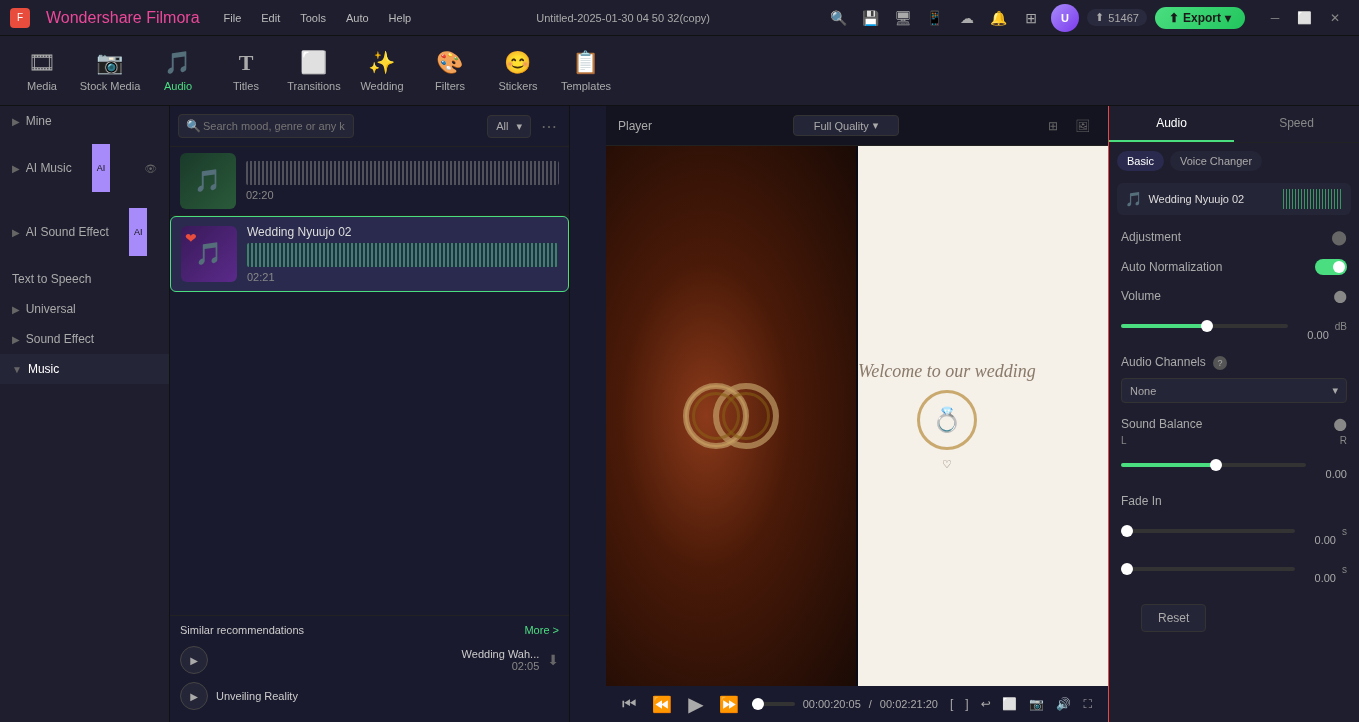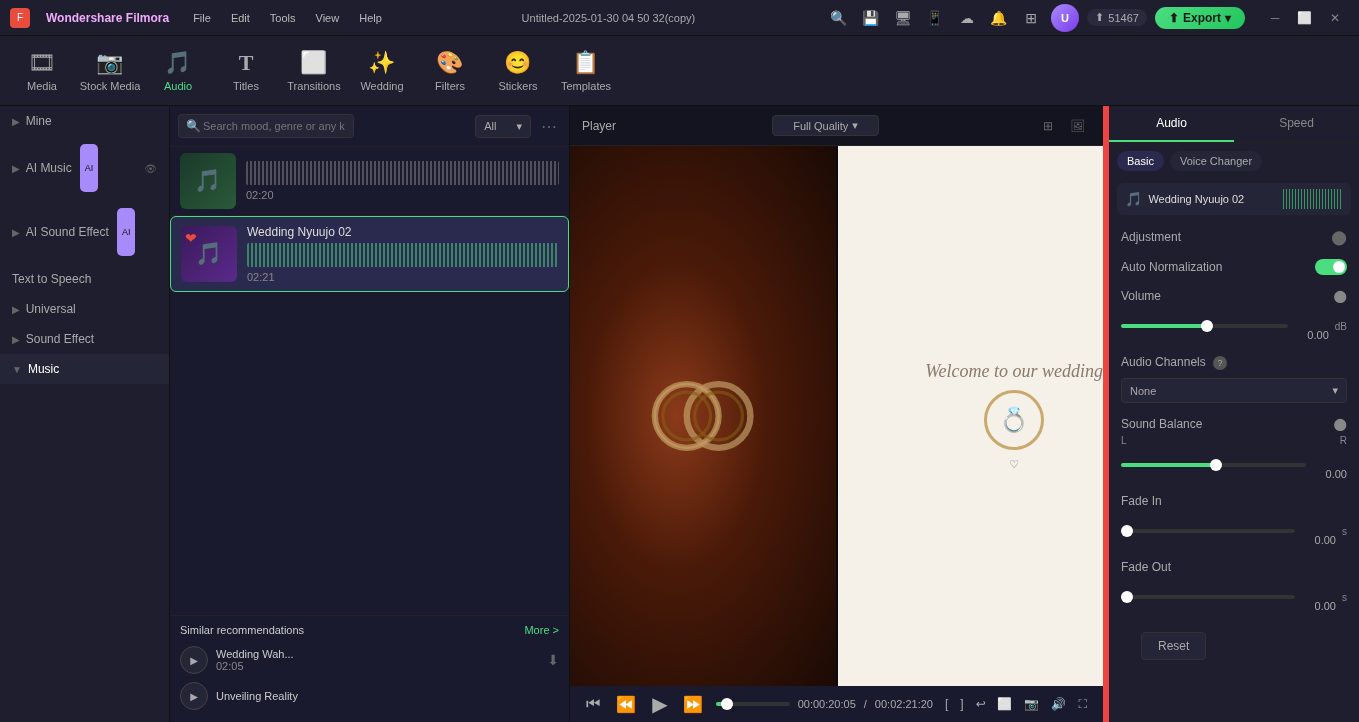--- a/index.html
+++ b/index.html
@@ -1,21 +1,21 @@
 <!DOCTYPE html>
 <html><head>
   <meta charset="utf-8">
   <style>
     * { box-sizing: border-box; margin: 0; padding: 0; }
     body { background: #1a1a2e; color: #ccc; font-family: 'Segoe UI', sans-serif; font-size: 12px; width: 1359px; height: 722px; overflow: hidden; }
 
     
     .title-bar { display: flex; align-items: center; background: #1e1e2e; height: 36px; padding: 0 10px; gap: 16px; border-bottom: 1px solid #111; }
     .title-bar .app-icon { width: 20px; height: 20px; background: #e74c3c; border-radius: 4px; display: flex; align-items: center; justify-content: center; font-size: 10px; color: white; flex-shrink: 0; }
-    .title-bar .app-name { color: #f0abfc; font-size: 12px; font-weight: 700; }
+    .title-bar .app-name { color: #ec4899; font-size: 16px; font-weight: 400; }
     .menu-items { display: flex; gap: 4px; }
     .menu-item { color: #bbb; font-size: 11px; padding: 2px 8px; cursor: pointer; border-radius: 3px; }
     .title-center { flex: 1; text-align: center; color: #aaa; font-size: 11px; }
     .title-bar-right { display: flex; align-items: center; gap: 8px; }
     .icon-btn { width: 24px; height: 24px; display: flex; align-items: center; justify-content: center; color: #aaa; cursor: pointer; font-size: 14px; }
     .user-badge { background: #2a2a3e; border-radius: 12px; padding: 2px 8px; font-size: 11px; color: #aaa; display: flex; align-items: center; gap: 4px; }
     .export-btn { background: linear-gradient(135deg, #4ade80, #22c55e); color: #1a1a1a; border: none; border-radius: 16px; padding: 4px 14px; font-size: 12px; font-weight: 600; cursor: pointer; display: flex; align-items: center; gap: 4px; }
     .win-controls { display: flex; gap: 2px; margin-left: 8px; }
     .win-ctrl { width: 28px; height: 28px; display: flex; align-items: center; justify-content: center; cursor: pointer; font-size: 12px; color: #888; border-radius: 4px; }
 
@@ -27,29 +27,29 @@
     .toolbar-item.active .t-icon { color: #4ade80; }
 
     
     .main { display: flex; height: calc(722px - 36px - 70px); }
 
     
     .left-panel { width: 170px; background: #1e1e2e; border-right: 1px solid #111; flex-shrink: 0; display: flex; flex-direction: column; }
     .left-panel-item { display: flex; align-items: center; padding: 8px 12px; cursor: pointer; color: #aaa; font-size: 12px; gap: 6px; }
     .left-panel-item.active { color: #fff; background: #252538; }
     .left-panel-item .arrow { font-size: 10px; color: #666; }
-    .left-panel-item .badge-ai { background: #a78bfa; color: #111; border-radius: 5px; padding: 19px 5px; font-size: 9px; margin-left: 2px; }
+    .left-panel-item .badge-ai { background: #a78bfa; color: #111; border-radius: 0; padding: 19px 5px; font-size: 9px; margin-left: 14px; }
 
     
     .center-panel { width: 400px; background: #1a1a2e; border-right: 1px solid #111; flex-shrink: 0; display: flex; flex-direction: column; }
     .search-bar { display: flex; align-items: center; padding: 8px; gap: 6px; border-bottom: 1px solid #222; }
     .search-input { flex: 1; background: #252538; border: 1px solid #333; border-radius: 4px; padding: 5px 8px 5px 24px; color: #aaa; font-size: 11px; outline: none; }
     .search-icon-wrap { position: absolute; left: 8px; top: 50%; transform: translateY(-50%); color: #666; font-size: 12px; }
     .search-wrapper { position: relative; flex: 1; }
-    .filter-dropdown { background: #252538; border: 1px solid #333; border-radius: 4px; padding: 4px 8px; color: #aaa; font-size: 11px; cursor: pointer; display: flex; align-items: center; gap: 20px; }
+    .filter-dropdown { background: #252538; border: 1px solid #333; border-radius: 4px; padding: 4px 8px; color: #aaa; font-size: 11px; cursor: pointer; display: flex; align-items: center; gap: 8px; }
     .more-dots { color: #666; cursor: pointer; font-size: 16px; padding: 0 4px; }
 
     .audio-list { flex: 1; overflow-y: auto; }
     .audio-item { display: flex; align-items: center; padding: 8px 10px; cursor: pointer; border-bottom: 1px solid #222; gap: 10px; }
     .audio-item.active { background: #2a2a4e; border: 1px solid #4ade80; border-radius: 6px; }
     .audio-thumb { width: 56px; height: 56px; border-radius: 6px; background: linear-gradient(135deg, #2a6a4a, #1a3a2a); flex-shrink: 0; display: flex; align-items: center; justify-content: center; font-size: 20px; overflow: hidden; }
     .audio-thumb.active { background: linear-gradient(135deg, #4a2a6a, #2a1a4a); }
     .audio-info { flex: 1; }
     .audio-title { color: #ddd; font-size: 12px; margin-bottom: 4px; }
     .audio-waveform { height: 24px; background: repeating-linear-gradient(90deg, #4ade80 0px, #4ade80 2px, transparent 2px, transparent 4px); opacity: 0.5; border-radius: 2px; margin-bottom: 4px; }
@@ -61,33 +61,33 @@
     .similar-header { display: flex; justify-content: space-between; align-items: center; margin-bottom: 6px; }
     .similar-title { color: #ccc; font-size: 11px; }
     .more-link { color: #4ade80; font-size: 11px; cursor: pointer; }
     .similar-item { display: flex; align-items: center; gap: 8px; padding: 4px 0; }
     .play-circle { width: 28px; height: 28px; border-radius: 50%; background: #252538; border: 1px solid #444; display: flex; align-items: center; justify-content: center; font-size: 10px; color: #aaa; cursor: pointer; flex-shrink: 0; }
     .similar-name { color: #ccc; font-size: 11px; flex: 1; }
     .similar-time { color: #888; font-size: 11px; }
     .download-icon { color: #666; font-size: 14px; cursor: pointer; }
 
     
-    .preview-panel { flex: 1; background: #141420; display: flex; flex-direction: column; border-right: 6px solid #ef4444; }
+    .preview-panel { flex: 1; background: #141420; display: flex; flex-direction: column; border-right: 1px solid #ef4444; margin-left: 36px; }
     .preview-header { display: flex; align-items: center; justify-content: space-between; padding: 8px 12px; border-bottom: 1px solid #222; height: 40px; }
     .preview-label { color: #aaa; font-size: 12px; }
     .quality-select { background: #252538; border: 1px solid #333; border-radius: 4px; padding: 3px 20px; color: #aaa; font-size: 11px; cursor: pointer; display: flex; align-items: center; gap: 4px; }
     .preview-view-icons { display: flex; gap: 4px; }
     .view-icon { width: 26px; height: 26px; border-radius: 4px; display: flex; align-items: center; justify-content: center; color: #666; font-size: 12px; cursor: pointer; }
 
     .preview-area { flex: 1; display: flex; gap: 2px; background: #0a0a14; }
     .preview-video { flex: 1; display: flex; align-items: center; justify-content: center; position: relative; overflow: hidden; }
     .video-bg { position: absolute; inset: 0; background: radial-gradient(ellipse at 40% 50%, #8B3A1A 0%, #4a1a08 40%, #1a0a05 100%); }
     .video-rings { position: absolute; inset: 0; display: flex; align-items: center; justify-content: center; }
     .rings-svg { width: 60%; height: 60%; opacity: 0.8; }
-    .preview-overlay { flex: 1; background: #f5f0e8; display: flex; align-items: center; justify-content: flex-end; position: relative; overflow: hidden; }
+    .preview-overlay { flex: 1; background: #f5f0e8; display: flex; align-items: center; justify-content: flex-start; position: relative; overflow: hidden; }
     .overlay-content { text-align: center; color: #8a7a6a; font-family: serif; }
     .overlay-title { font-size: 18px; font-style: italic; margin-bottom: 8px; }
     .overlay-subtitle { font-size: 11px; }
     .overlay-ring { width: 60px; height: 60px; border-radius: 50%; border: 3px solid #c9a96e; margin: 8px auto; display: flex; align-items: center; justify-content: center; font-size: 24px; }
 
     .preview-controls { display: flex; align-items: center; padding: 6px 12px; background: #1a1a2e; gap: 8px; }
     .progress-bar { flex: 1; height: 4px; background: #333; border-radius: 2px; position: relative; cursor: pointer; }
     .progress-fill { height: 100%; background: linear-gradient(90deg, #4ade80, #22c55e); border-radius: 2px; width: 15%; }
     .progress-thumb { width: 12px; height: 12px; background: #fff; border-radius: 50%; position: absolute; top: -4px; left: 15%; transform: translateX(-50%); cursor: pointer; }
     .time-display { color: #aaa; font-size: 11px; white-space: nowrap; }
@@ -133,21 +133,21 @@
 </head>
 <body>
 
 <div class="title-bar">
   <div class="app-icon">F</div>
   <span class="app-name">Wondershare Filmora</span>
   <div class="menu-items">
     <span class="menu-item">File</span>
     <span class="menu-item">Edit</span>
     <span class="menu-item">Tools</span>
-    <span class="menu-item">View</span>
+    <span class="menu-item">Auto</span>
     <span class="menu-item">Help</span>
   </div>
   <div class="title-center">Untitled-2025-01-30 04 50 32(copy)</div>
   <div class="title-bar-right">
     <div class="icon-btn">🔍</div>
     <div class="icon-btn">💾</div>
     <div class="icon-btn">🖥</div>
     <div class="icon-btn">📱</div>
     <div class="icon-btn">☁</div>
     <div class="icon-btn">🔔</div>
@@ -284,21 +284,21 @@
       </div>
     </div>
 
     <div class="similar-section">
       <div class="similar-header">
         <span class="similar-title">Similar recommendations</span>
         <span class="more-link">More &gt;</span>
       </div>
       <div class="similar-item">
         <div class="play-circle">▶</div>
-        <div style="flex:1;">
+        <div style="flex:1;text-align:right;">
           <div class="similar-name">Wedding Wah...</div>
           <div class="similar-time">02:05</div>
         </div>
         <span class="download-icon">⬇</span>
       </div>
       <div class="similar-item">
         <div class="play-circle">▶</div>
         <div style="flex:1;">
           <div class="similar-name">Unveiling Reality</div>
         </div>
@@ -438,23 +438,20 @@
     </div>
     <div class="slider-row">
       <div class="slider-track">
         <div class="slider-fill" style="width:0%;"></div>
         <div class="slider-thumb" style="left:0%;"></div>
       </div>
       <span class="slider-value">0.00</span>
       <span class="slider-unit">s</span>
     </div>
 
-    <div class="section-row">
-      <span class="section-label">Fade Out</span>
-    </div>
     <div class="slider-row">
       <div class="slider-track">
         <div class="slider-fill" style="width:0%;"></div>
         <div class="slider-thumb" style="left:0%;"></div>
       </div>
       <span class="slider-value">0.00</span>
       <span class="slider-unit">s</span>
     </div>
 
     <div style="padding:8px;">

